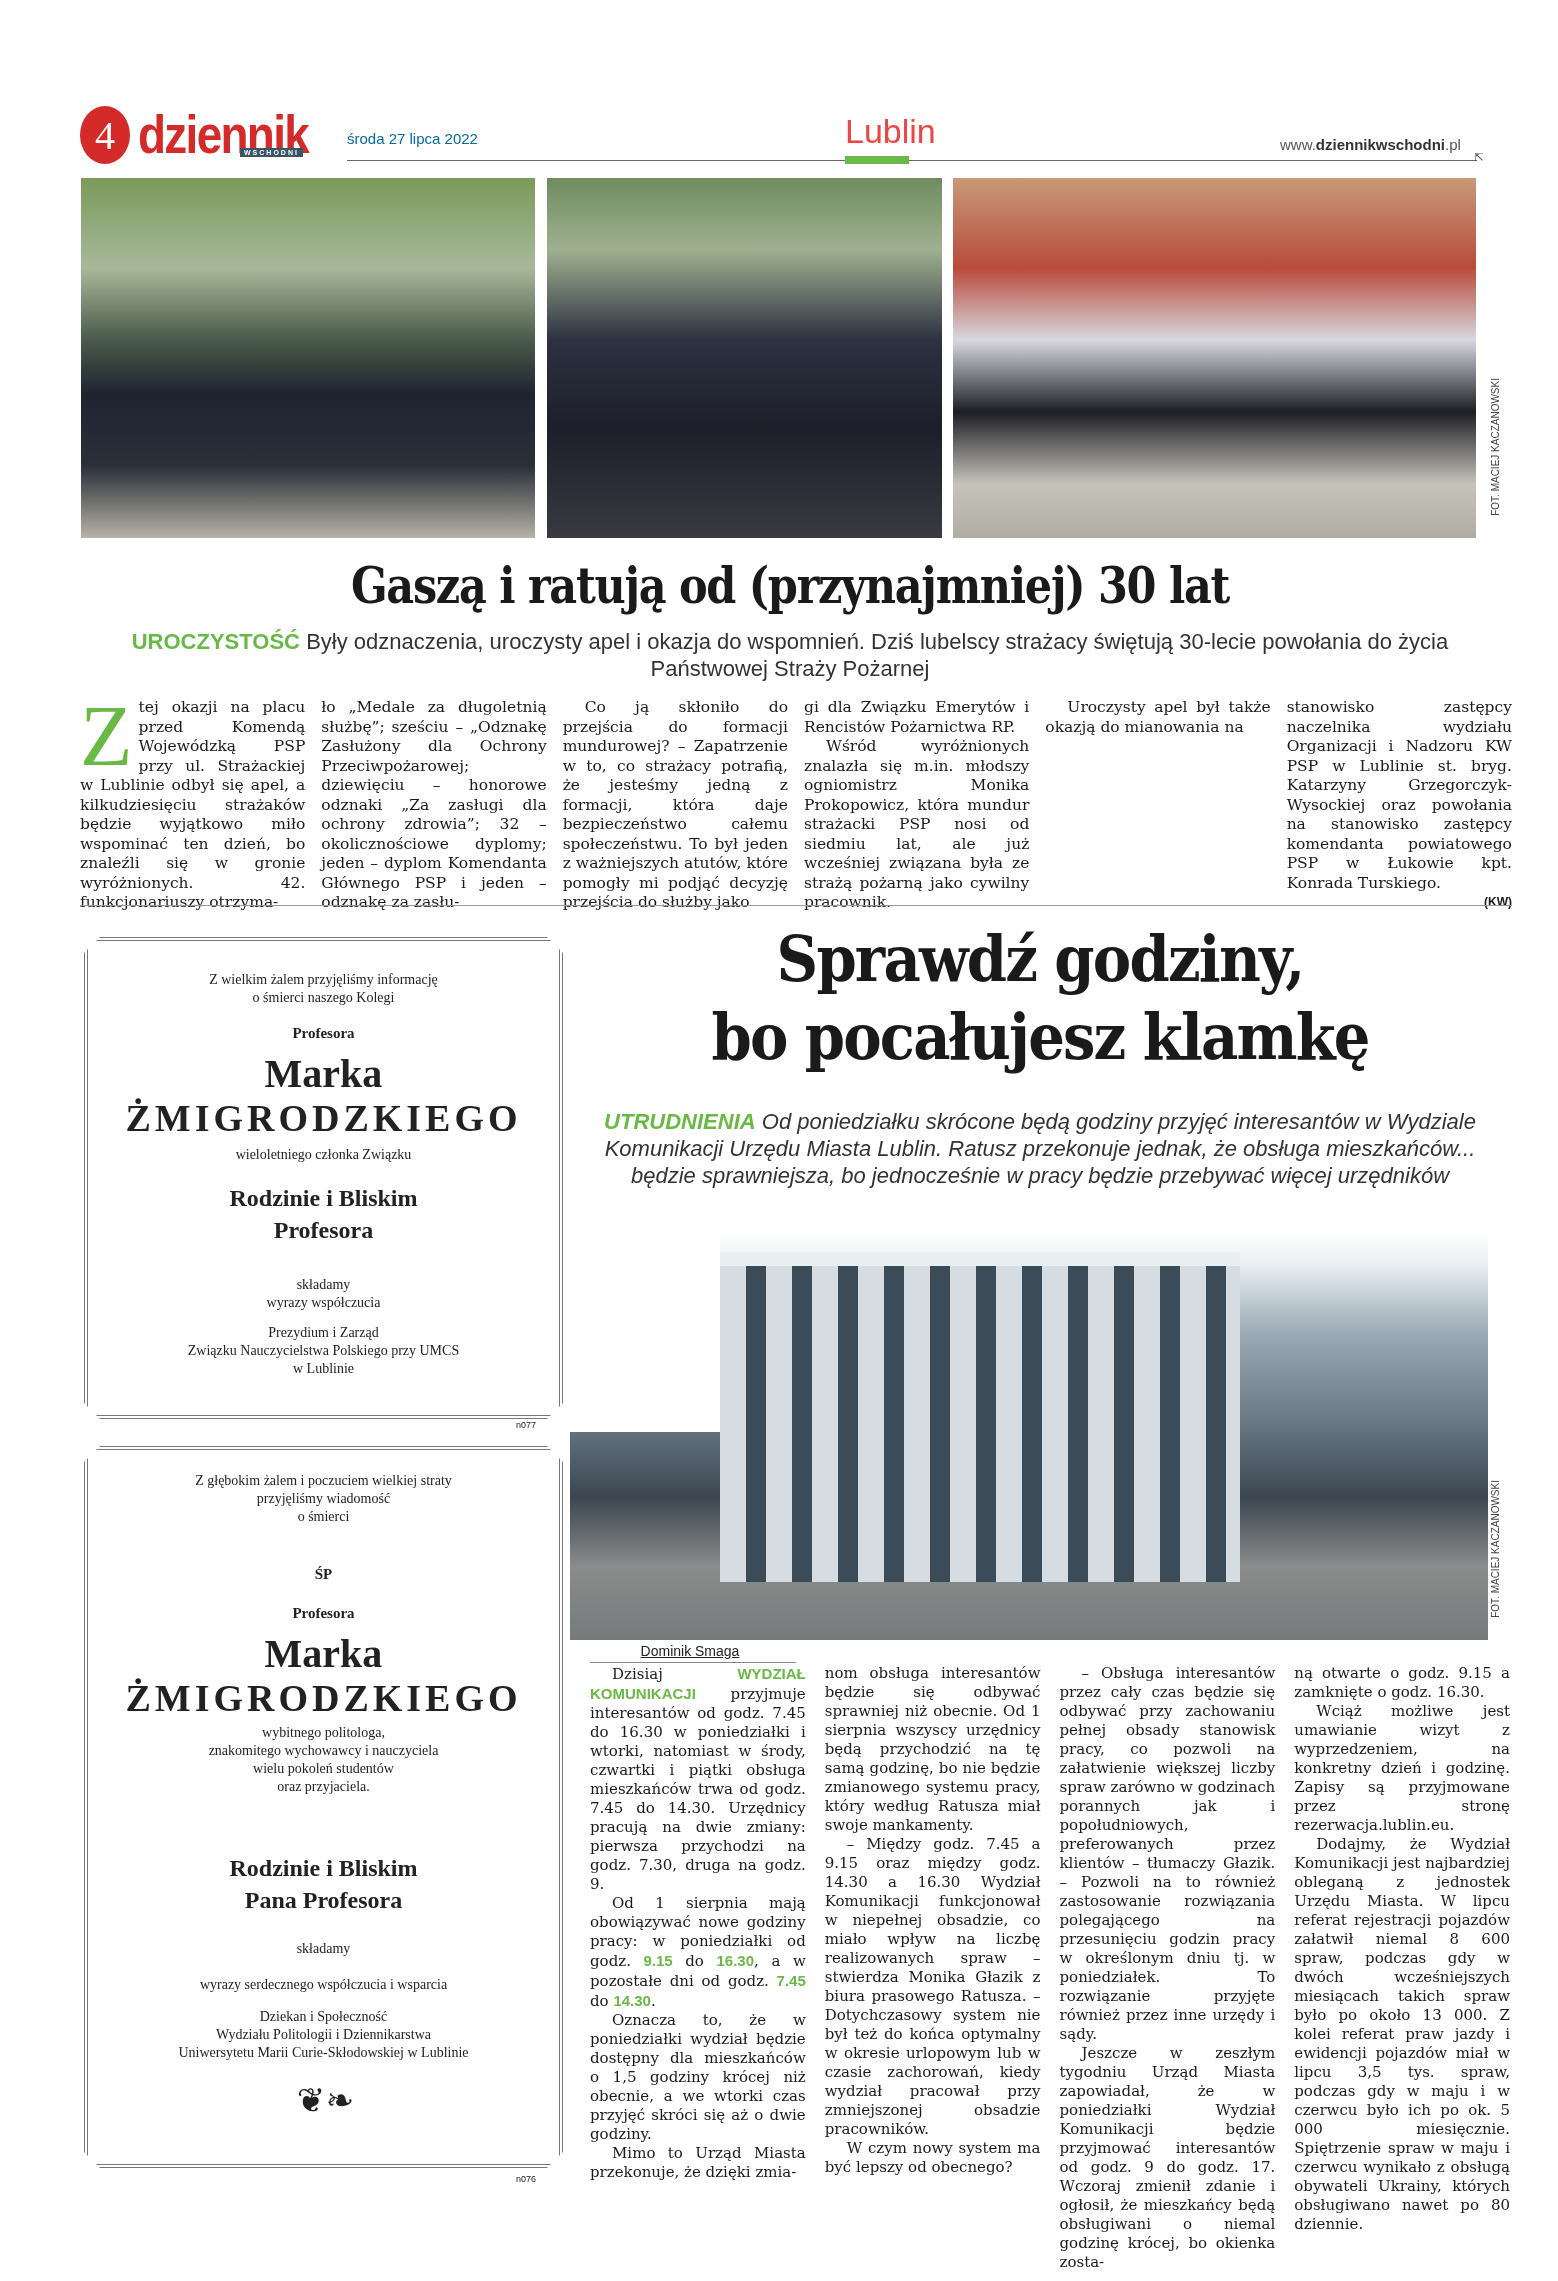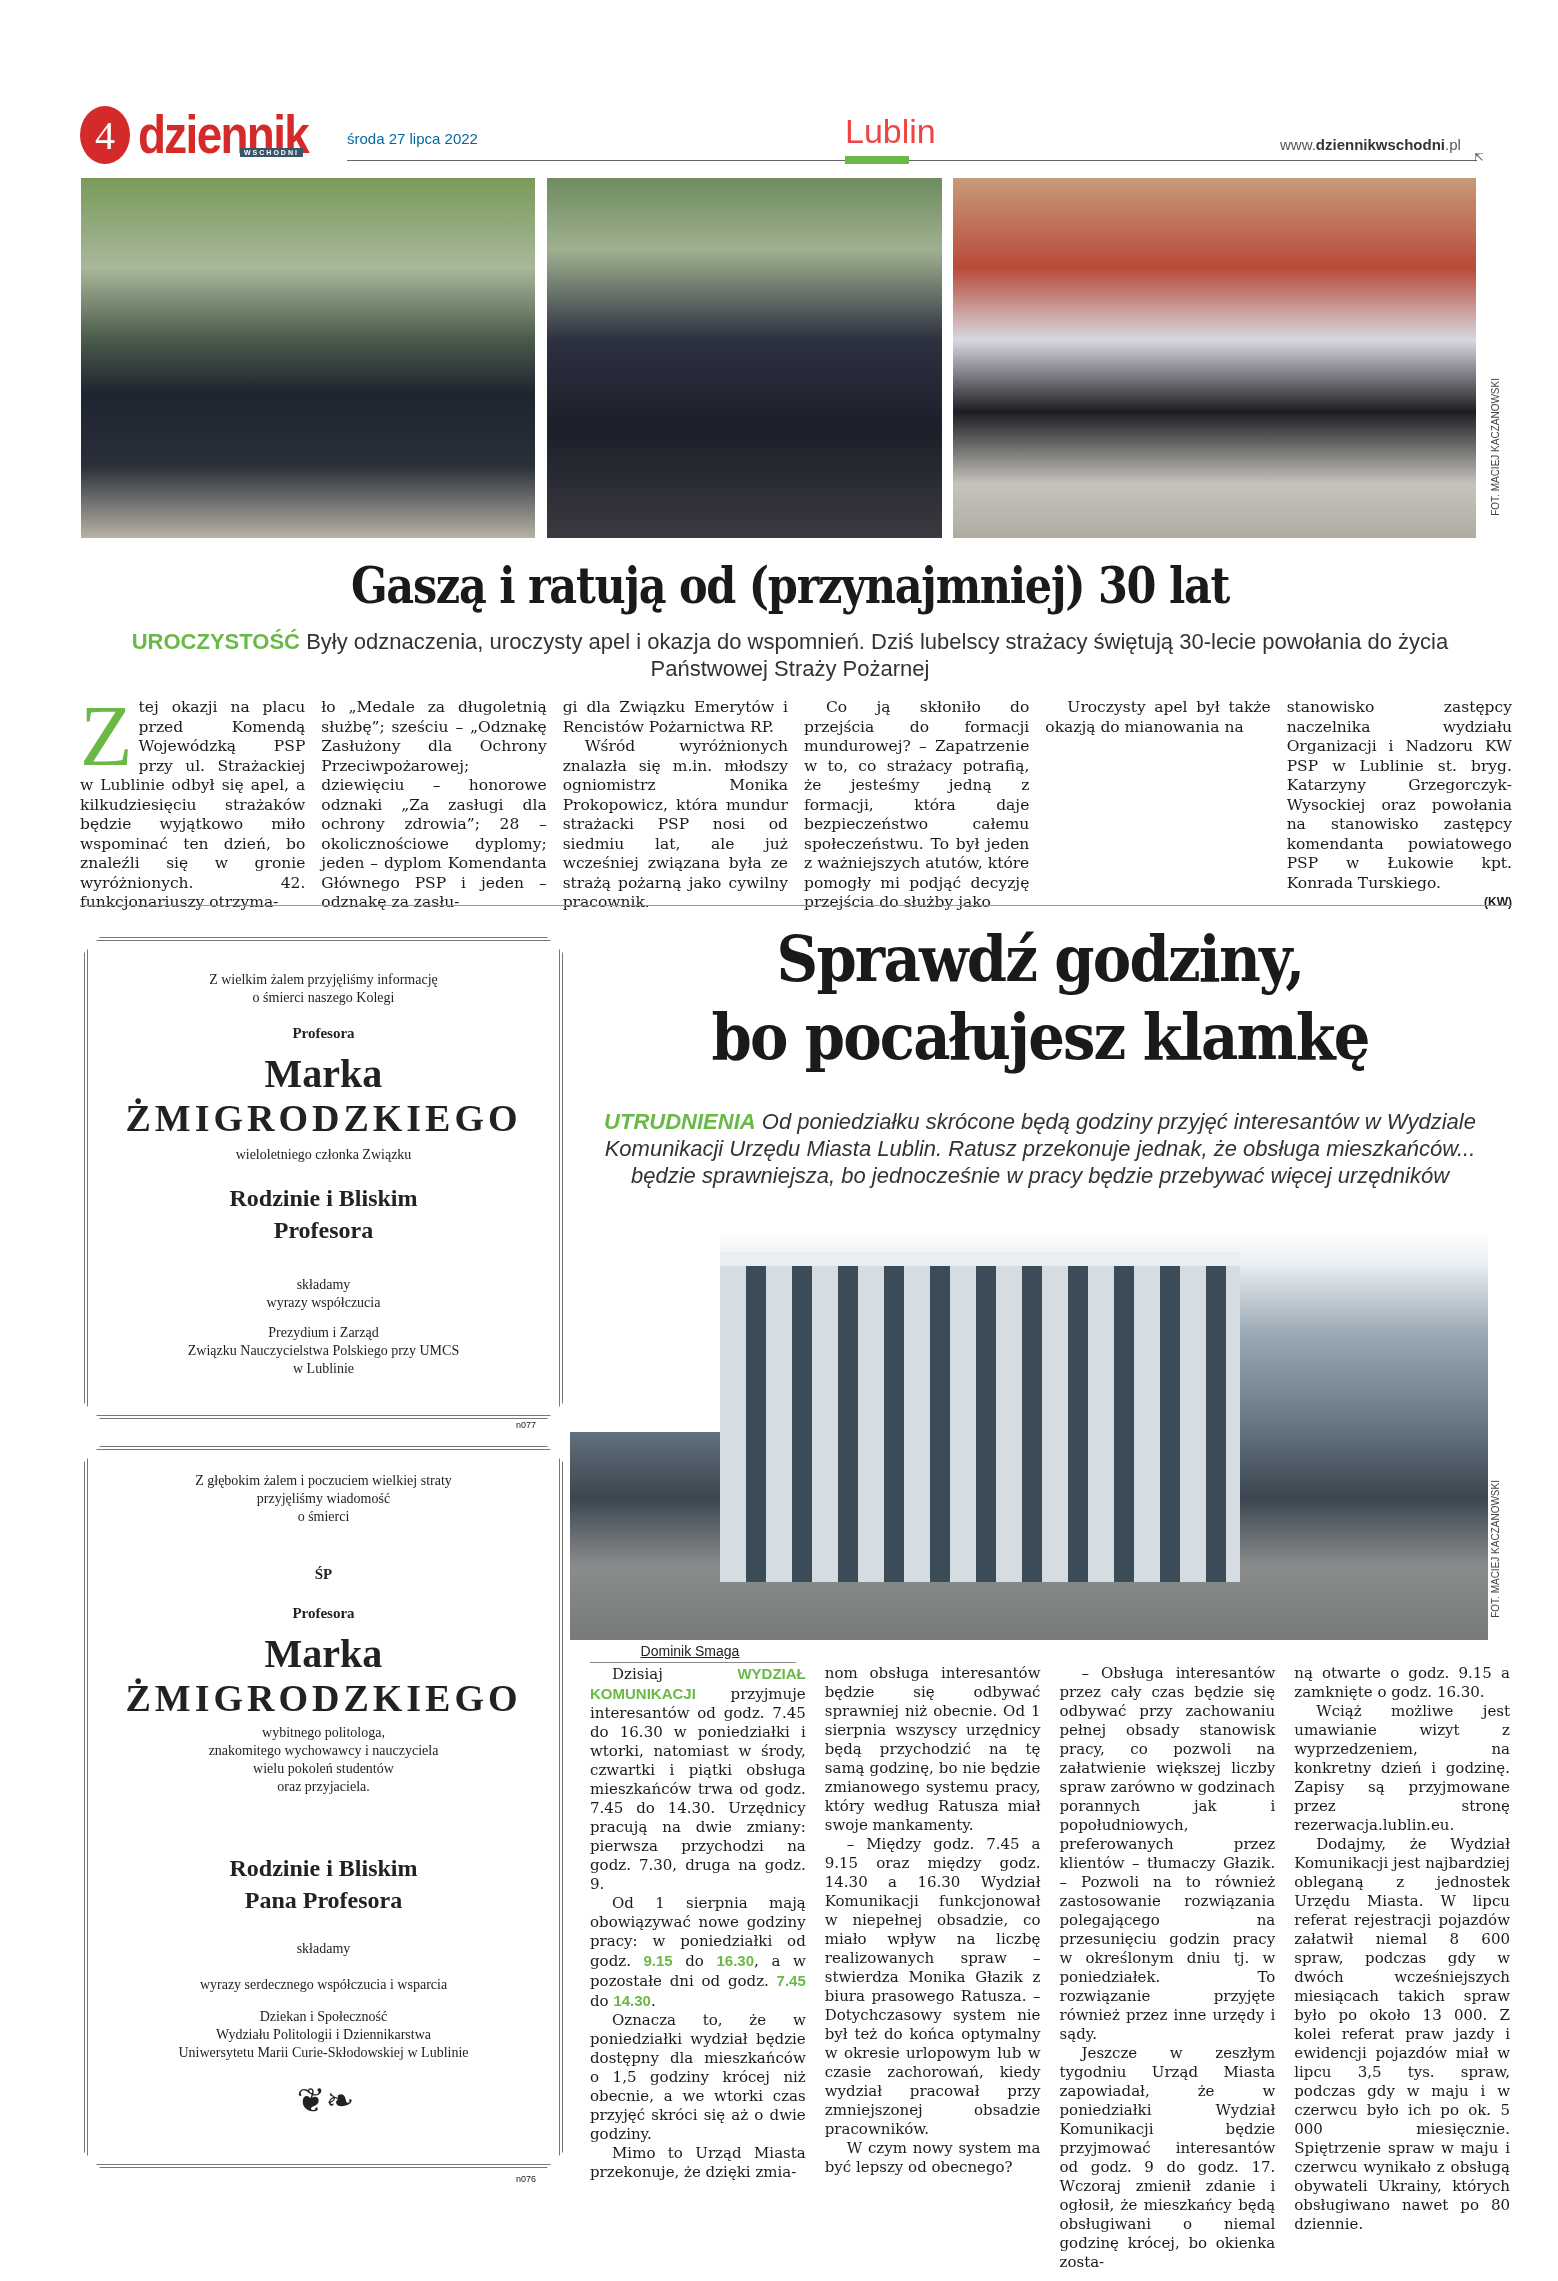--- a/index.html
+++ b/index.html
@@ -135,28 +135,28 @@
 <div class="abs lead1">
   <span class="kicker">UROCZYSTOŚĆ</span>
   <span>Były odznaczenia, uroczysty apel i okazja do wspomnień. Dziś lubelscy strażacy świętują 30-lecie powołania do życia Państwowej Straży Pożarnej</span>
 </div>
 <div class="abs cols1">
   <div class="col1">
     <span class="dropcap">Z</span>
     <span>tej okazji na placu przed Komendą Wojewódzką PSP przy ul. Strażackiej w Lublinie odbył się apel, a kilkudziesięciu strażaków będzie wyjątkowo miło wspominać ten dzień, bo znaleźli się w gronie wyróżnionych. 42. funkcjonariuszy otrzyma-</span>
   </div>
   <div class="col1">
-    <span>ło „Medale za długoletnią służbę”; sześciu – „Odznakę Zasłużony dla Ochrony Przeciwpożarowej; dziewięciu – honorowe odznaki „Za zasługi dla ochrony zdrowia”; 28 – okolicznościowe dyplomy; jeden – dyplom Komendanta Głównego PSP i jeden – odznakę za zasłu-</span>
+    <span>ło „Medale za długoletnią służbę”; sześciu – „Odznakę Zasłużony dla Ochrony Przeciwpożarowej; dziewięciu – honorowe odznaki „Za zasługi dla ochrony zdrowia”; 32 – okolicznościowe dyplomy; jeden – dyplom Komendanta Głównego PSP i jeden – odznakę za zasłu-</span>
+  </div>
+  <div class="col1">
+    <div class="para-indent">Co ją skłoniło do przejścia do formacji mundurowej? – Zapatrzenie w to, co strażacy potrafią, że jesteśmy jedną z formacji, która daje bezpieczeństwo całemu społeczeństwu. To był jeden z ważniejszych atutów, które pomogły mi podjąć decyzję przejścia do służby jako</div>
   </div>
   <div class="col1">
     <div>gi dla Związku Emerytów i Rencistów Pożarnictwa RP.</div>
     <div class="para-indent">Wśród wyróżnionych znalazła się m.in. młodszy ogniomistrz Monika Prokopowicz, która mundur strażacki PSP nosi od siedmiu lat, ale już wcześniej związana była ze strażą pożarną jako cywilny pracownik.</div>
-  </div>
-  <div class="col1">
-    <div class="para-indent">Co ją skłoniło do przejścia do formacji mundurowej? – Zapatrzenie w to, co strażacy potrafią, że jesteśmy jedną z formacji, która daje bezpieczeństwo całemu społeczeństwu. To był jeden z ważniejszych atutów, które pomogły mi podjąć decyzję przejścia do służby jako</div>
   </div>
   <div class="col1">
     <div class="para-indent">Uroczysty apel był także okazją do mianowania na</div>
   </div>
   <div class="col1">
     <div>stanowisko zastępcy naczelnika wydziału Organizacji i Nadzoru KW PSP w Lublinie st. bryg. Katarzyny Grzegorczyk-Wysockiej oraz powołania na stanowisko zastępcy komendanta powiatowego PSP w Łukowie kpt. Konrada Turskiego.</div>
     <div class="sig">(KW)</div>
   </div>
 </div>
 <div class="abs rule-h"></div>

